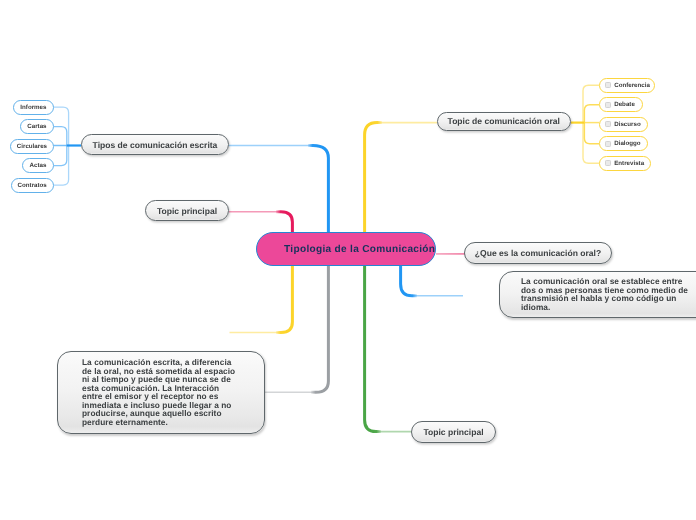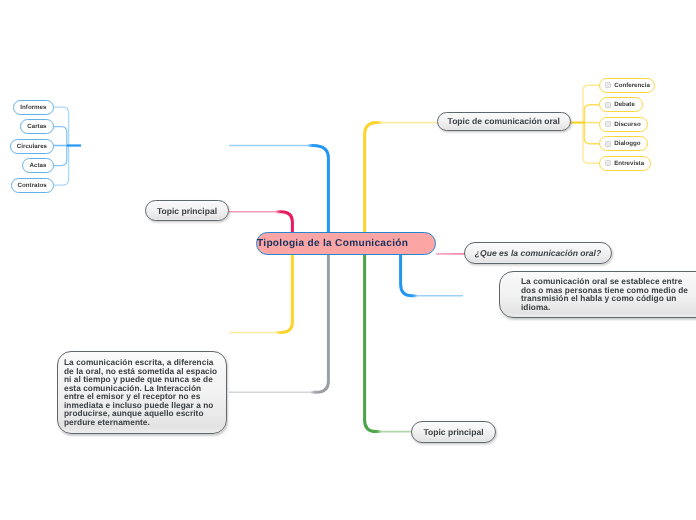--- a/index.html
+++ b/index.html
@@ -7,24 +7,24 @@
   body{width:696px;height:520px;background:#ffffff;
        font-family:"Liberation Sans",sans-serif;overflow:hidden;
        -webkit-font-smoothing:antialiased;text-rendering:geometricPrecision;}
   #stage{position:absolute;left:0;top:0;width:696px;height:520px;}
   svg#links{position:absolute;left:0;top:0;width:696px;height:520px;pointer-events:none;}
 
   .node{position:absolute;box-sizing:border-box;display:flex;align-items:center;}
 
   
   #central{
-    left:256px;top:232px;width:180px;height:23px;
+    left:256px;top:232px;width:180px;height:34px;
     border:1.6px solid #2387d4;border-radius:999px;
-    background:#fca5a5;
-    justify-content:flex-start;
+    background:#ec4899;
+    justify-content:flex-end;
   }
   #central .lbl{
     font-size:10.1px;font-weight:bold;color:#16325c;letter-spacing:.3px;margin-right:-.3px;
     white-space:nowrap;
   }
 
   
   .gnode{
     border:1.15px solid #5f676b;border-radius:999px;
     background:linear-gradient(to bottom,
@@ -49,23 +49,23 @@
   .pill.yellow{border:1.8px solid #fcd63f;}
   .cbox{box-sizing:border-box;width:6px;height:6px;border:1px solid #d3d3d3;background:#eaeaea;
         border-radius:1.3px;flex:none;margin-right:3px;}
 
   
   #n-escrita-types{left:81px;top:134px;width:148px;height:21px;justify-content:center;}
   #n-oral-types  {left:436.5px;top:111.5px;width:134.5px;height:19.5px;justify-content:center;}
   #n-topic-left  {left:145px;top:200px;width:84px;height:21px;justify-content:center;}
   #n-topic-bottom{left:411px;top:421px;width:85px;height:22px;justify-content:center;}
   #n-escrita-q   {left:67px;top:322px;width:162.5px;height:21px;justify-content:center;}
-  #n-escrita-a   {left:21px;top:351px;width:170px;height:83px;padding:6px 6px;}
+  #n-escrita-a   {left:21px;top:351px;width:208px;height:83px;padding:6px 24px;}
   #n-escrita-a .lbl{width:174px;}
-  #n-oral-q      {left:464px;top:242px;width:148px;height:22px;justify-content:center;font-style:italic;}
+  #n-oral-q      {left:464px;top:242px;width:148px;height:22px;justify-content:center;}
   #n-oral-a      {left:463px;top:271px;width:221px;height:47px;padding:5px 21px;}
   #n-oral-a .lbl{width:176px;}
 
   
   #leaves-left .pill{position:absolute;}
   #leaves-right .pill{position:absolute;justify-content:flex-start;padding-left:5.2px;}
 </style>
 </head>
 <body>
 
@@ -134,20 +134,23 @@
       <path d="M66.8,145.5 L66.8,160.1 Q66.8,165.6 61.3,165.6 L53.7,165.6" stroke="#2196f3" stroke-width="1.3" fill="none" stroke-linecap="butt" opacity="0.55"></path>
       <path d="M68.6,145.5 L68.6,179.6 Q68.6,185.1 63.099999999999994,185.1 L53.7,185.1" stroke="#2196f3" stroke-width="1.3" fill="none" stroke-linecap="butt" opacity="0.38"></path>
       <path d="M571,122.6 L584.4,122.6" stroke="#fcd42a" stroke-width="2.2" fill="none" stroke-linecap="butt"></path>
       <path d="M583,122.6 L583,90.7 Q583,85.2 588.5,85.2 L599,85.2" stroke="#fcd42a" stroke-width="1.4" fill="none" stroke-linecap="butt" opacity="0.5"></path>
       <path d="M584.4,122.6 L584.4,110.2 Q584.4,104.7 589.9,104.7 L599,104.7" stroke="#fcd42a" stroke-width="1.4" fill="none" stroke-linecap="butt" opacity="0.78"></path>
       <path d="M584.4,122.6 L599,122.6" stroke="#fcd42a" stroke-width="1.5" fill="none" stroke-linecap="butt" opacity="0.68"></path>
       <path d="M584.4,122.6 L584.4,138.2 Q584.4,143.7 589.9,143.7 L599,143.7" stroke="#fcd42a" stroke-width="1.4" fill="none" stroke-linecap="butt" opacity="0.78"></path>
       <path d="M583,122.6 L583,157.7 Q583,163.2 588.5,163.2 L599,163.2" stroke="#fcd42a" stroke-width="1.4" fill="none" stroke-linecap="butt" opacity="0.5"></path>
     </svg>
 
+  <div class="node gnode" id="n-escrita-types">
+    <span class="lbl">Tipos  de comunicación escrita</span>
+  </div>
 
   <div class="node gnode" id="n-oral-types">
     <span class="lbl">Topic de comunicación oral</span>
   </div>
 
   <div class="node gnode" id="n-topic-left">
     <span class="lbl">Topic principal</span>
   </div>
 
   <div class="node gnode" id="n-topic-bottom">

